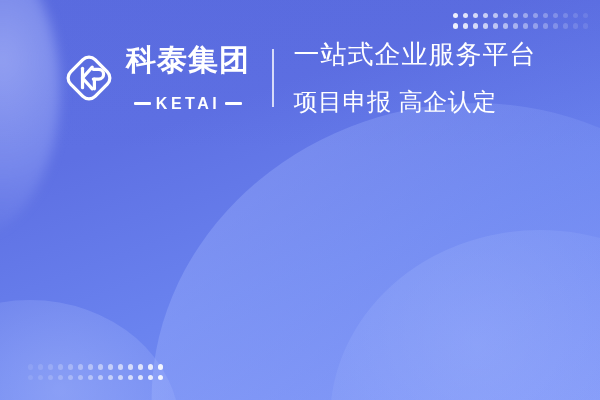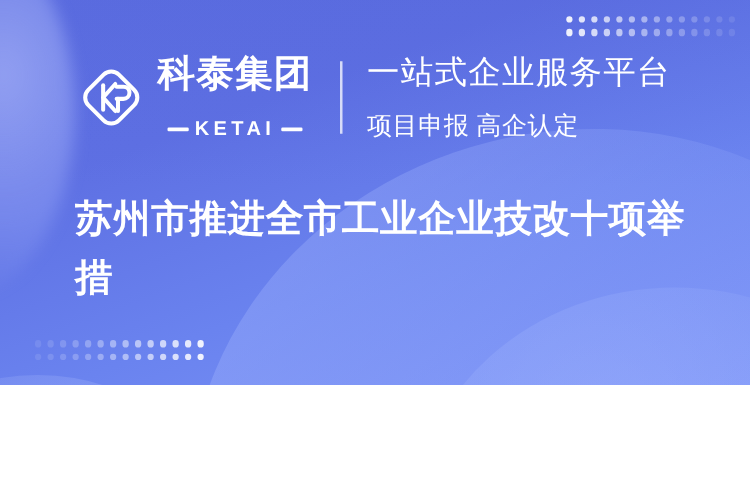--- a/index.html
+++ b/index.html
@@ -3,21 +3,21 @@
 <meta charset="utf-8">
 <style>
   html, body {
     margin: 0;
     padding: 0;
     background: #ffffff;
   }
   #banner {
     position: relative;
     width: 600px;
-    height: 308px;
+    height: 400px;
     overflow: hidden;
     font-family: "Liberation Sans", "DejaVu Sans", sans-serif;
     background: linear-gradient(160deg, #5d6fe2 0%, #5e70e3 30%, #6a83ef 62%, #7e95f8 100%);
   }
 
   
   .bg-layer {
     position: absolute;
     inset: 0;
     overflow: hidden;
@@ -166,27 +166,26 @@
   .slogan-main {
     color: #ffffff;
     font-size: 26px;
     font-weight: 400;
     line-height: 1.18;
     letter-spacing: 1px;
     white-space: nowrap;
   }
   .slogan-sub {
     color: #ffffff;
-    font-size: 20px;
+    font-size: 24px;
     font-weight: 400;
     line-height: 1.3;
     letter-spacing: 0.5px;
     margin-top: 2px;
     white-space: nowrap;
-    font-family: Liberation Serif, serif;
   }
 
   
   .title {
     position: absolute;
     left: 60px;
     top: 152px;
     width: 500px;
     color: #ffffff;
     font-size: 30px;
@@ -300,15 +299,14 @@
 
     <div class="divider"></div>
 
     <div class="slogan">
       <div class="slogan-main">一站式企业服务平台</div>
       <div class="slogan-sub">项目申报 高企认定</div>
     </div>
 
   </div>
 
-  <div class="title">苏州市推进全市工业企业技改十项举措</div>
 
 </div>
 
 </body></html>

